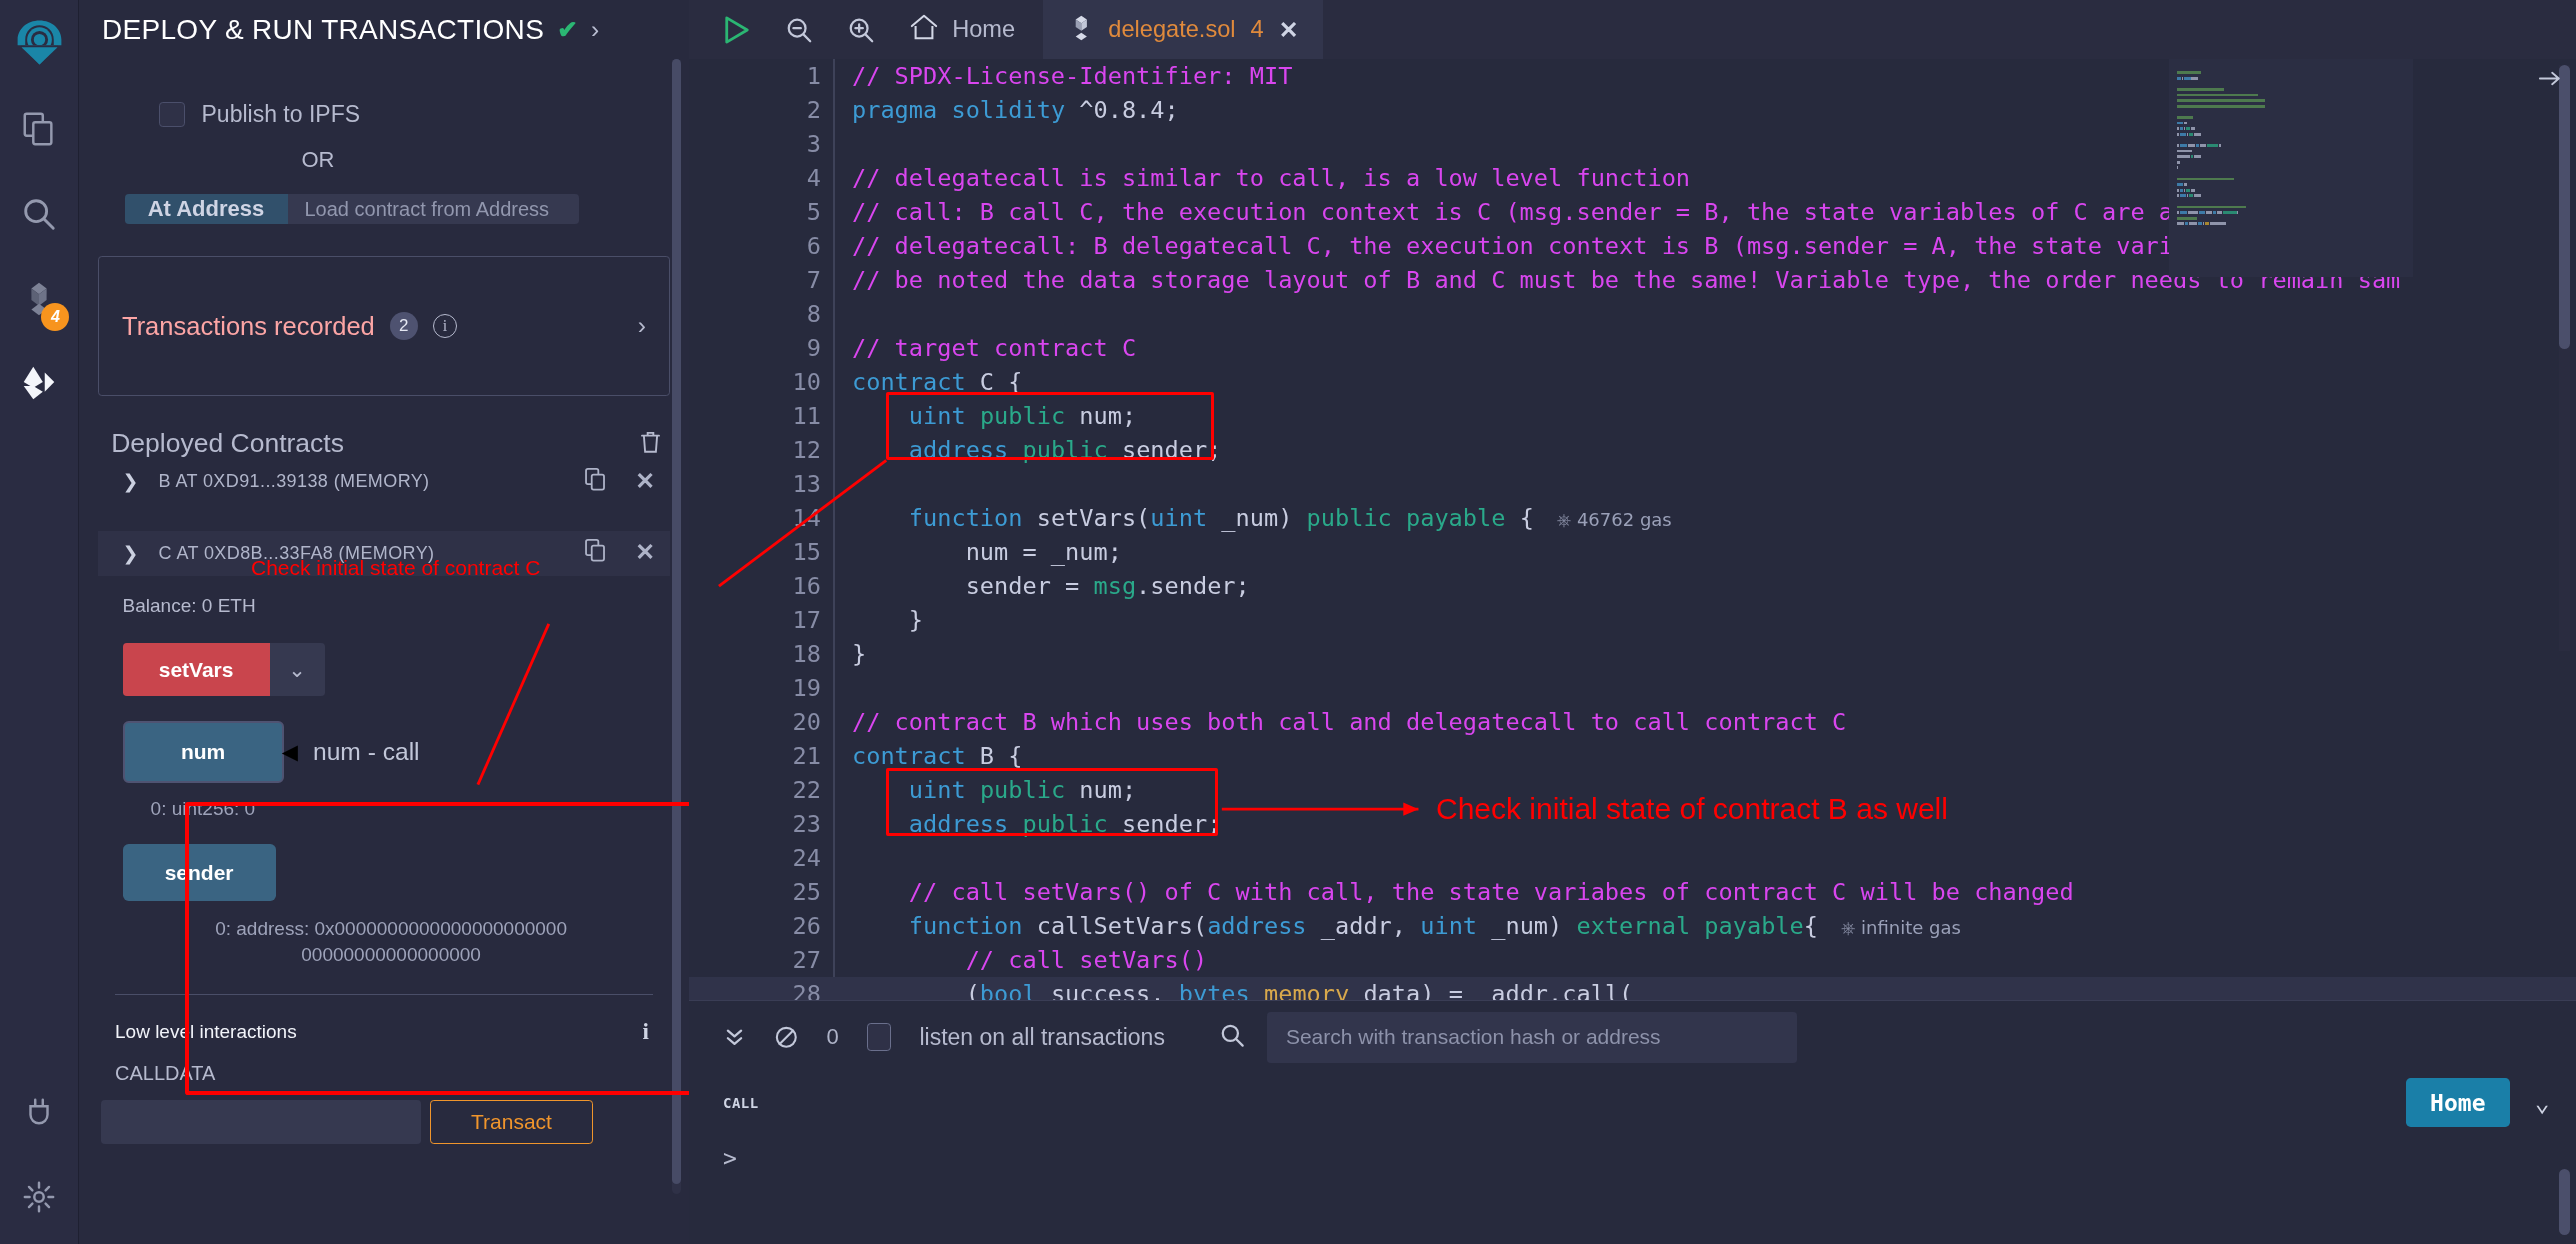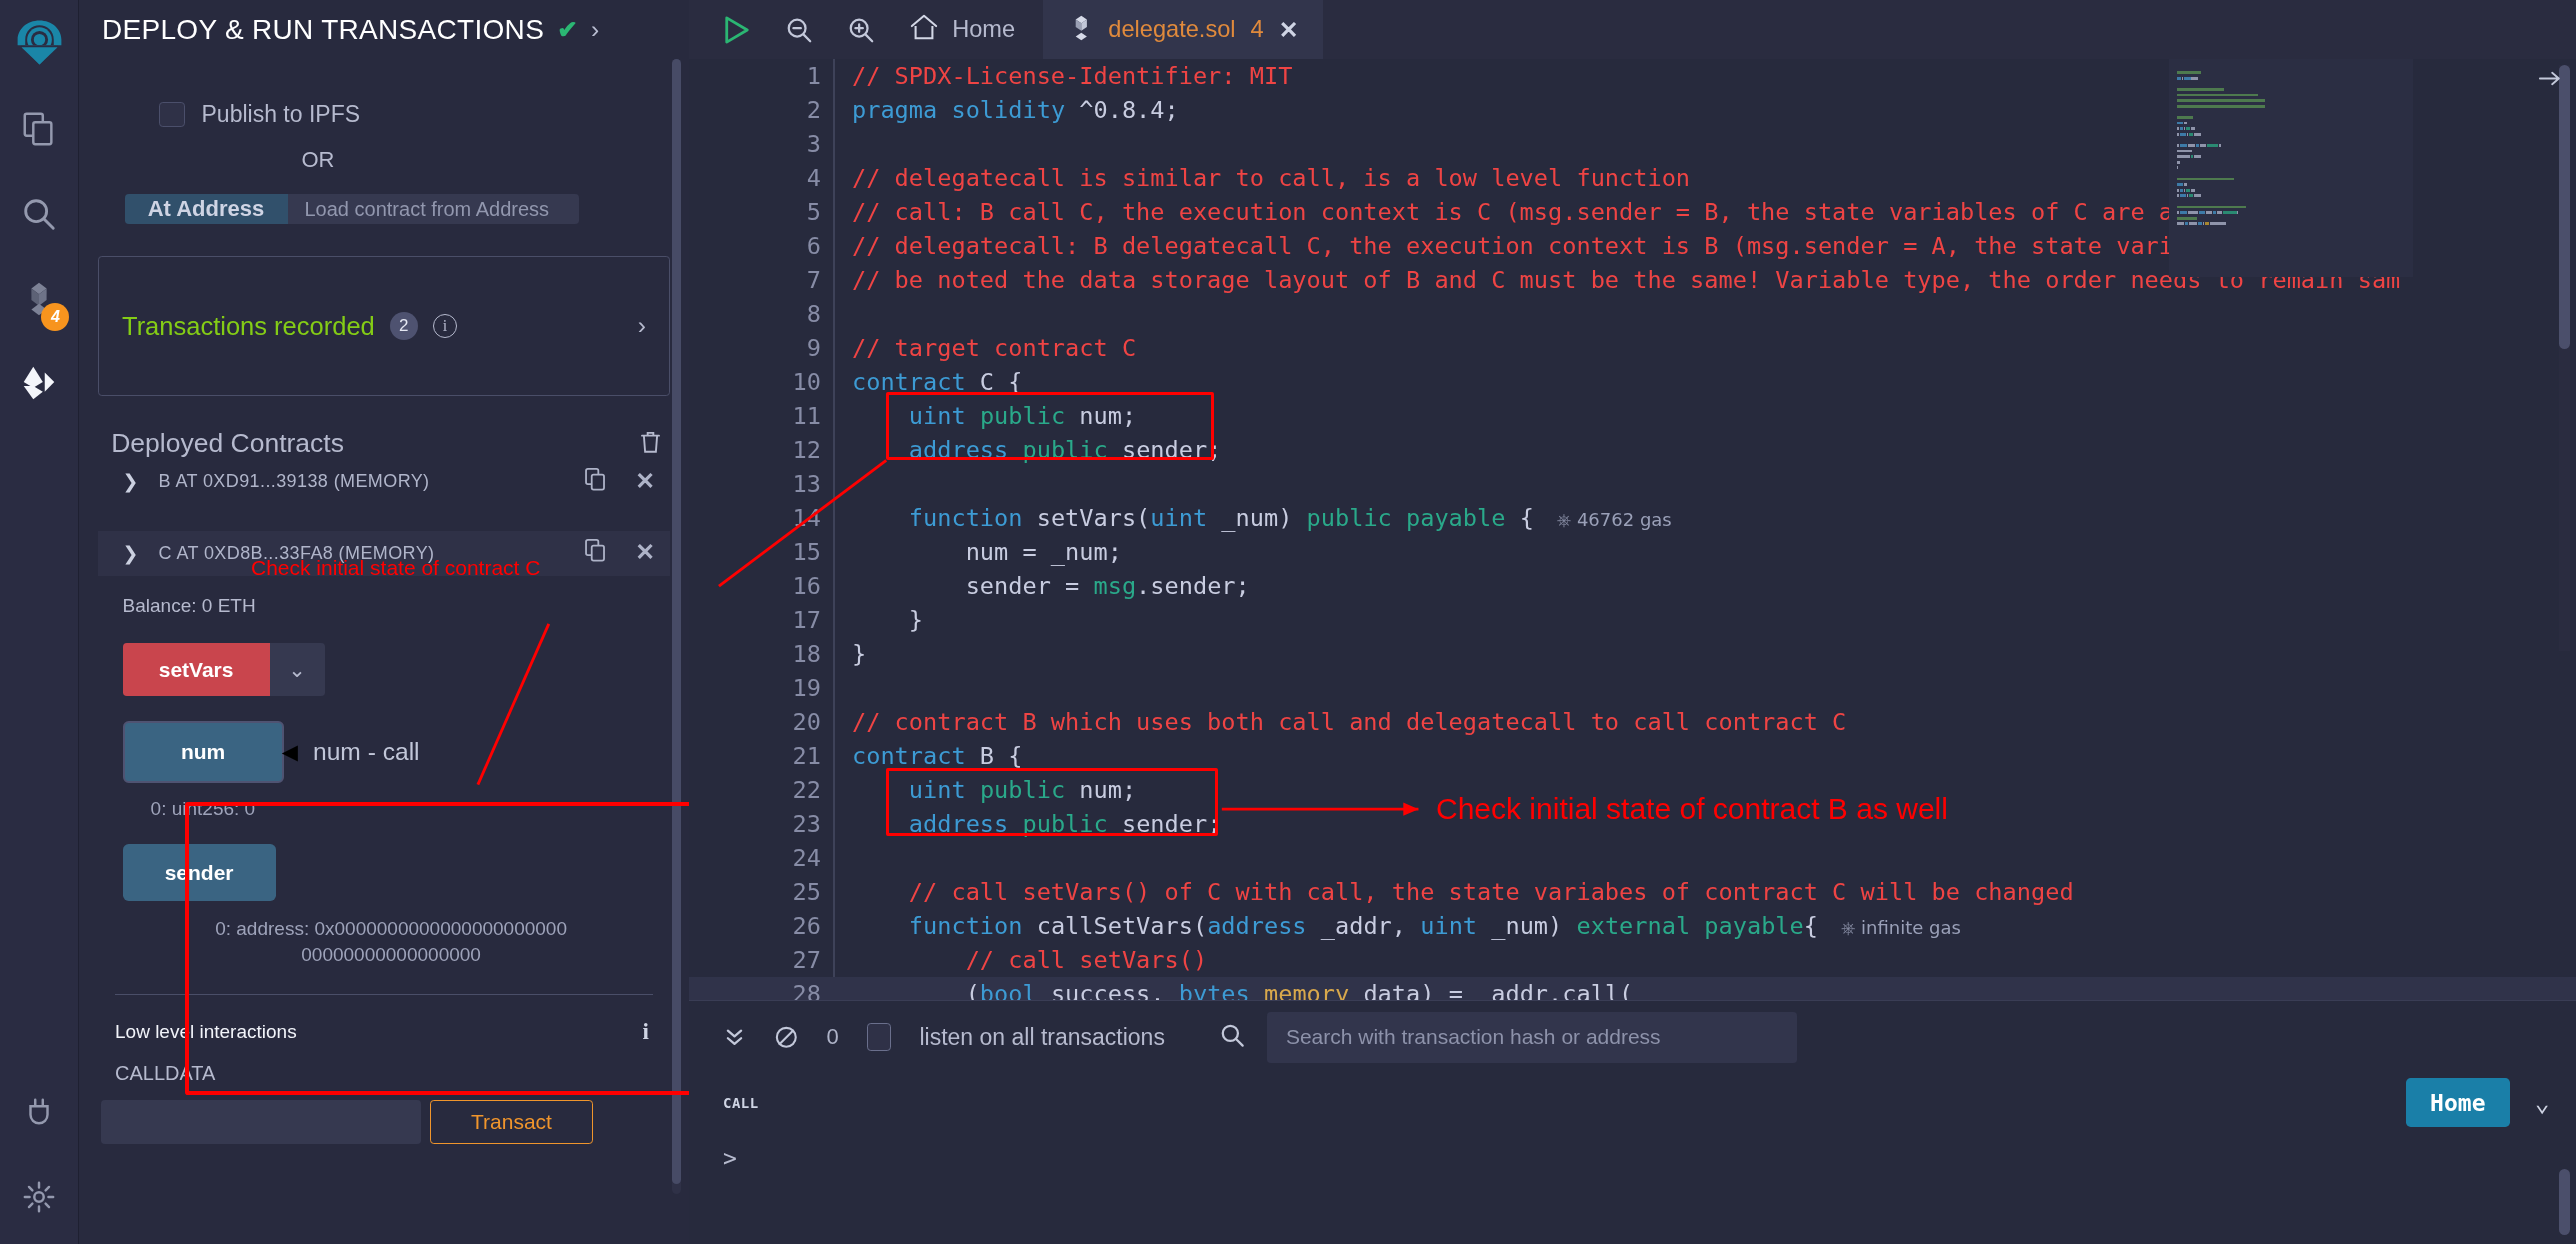--- a/index.html
+++ b/index.html
@@ -74,21 +74,21 @@
     flex: 1; background: #363950; color: #9297ae; font-size: 20px;
     display: flex; align-items: center; padding-left: 17px;
     border-radius: 0 3.8px 3.8px 0;
   }
 
   .card-tx {
     margin: 32px 0 0 0; height: 140px;
     border: 0.9px solid #4a4e68; border-radius: 3.8px;
     display: flex; align-items: center; padding: 0 23px; gap: 15px;
   }
-  .tx-label { color: #84cc16; font-size: 25.5px; text-align: right; }
+  .tx-label { color: #fca5a5; font-size: 25.5px; text-align: right; }
   .pill {
     background: #4e5270; color: #e4e7f2; font-size: 17px;
     min-width: 28px; height: 28px; border-radius: 14px;
     display: flex; align-items: center; justify-content: center; padding: 0 7.6px;
   }
   .info-ic {
     width: 24.6px; height: 24.6px; border-radius: 12.3px;
     border: 1.5px solid #b6bace; color: #b6bace;
     font-size: 16px; display: flex; align-items: center; justify-content: center;
     font-family: "Liberation Serif", serif;
@@ -208,21 +208,21 @@
   }
   .ln > .num {
     position: absolute; left: 0; width: 132px; text-align: right;
     color: #878ca6;
   }
   .ln.hl { background: #30334a; }
   .gutter-bar {
     position: absolute; left: 144px; top: 0; width: 1.9px; height: 100%;
     background: #3e4259;
   }
-  .cm { color: #ef4444; }
+  .cm { color: #d946ef; }
   .kw { color: #3d9bd4; }
   .kw2 { color: #2aa98a; }
   .id { color: #c8cce0; }
   .ty { color: #3d9bd4; }
   .mem { color: #d8a84c; }
   .gas {
     color: #9aa0b8; font-size: 18px; font-family: "DejaVu Sans", sans-serif;
   }
   .gas-ic { opacity: .8; }
 

